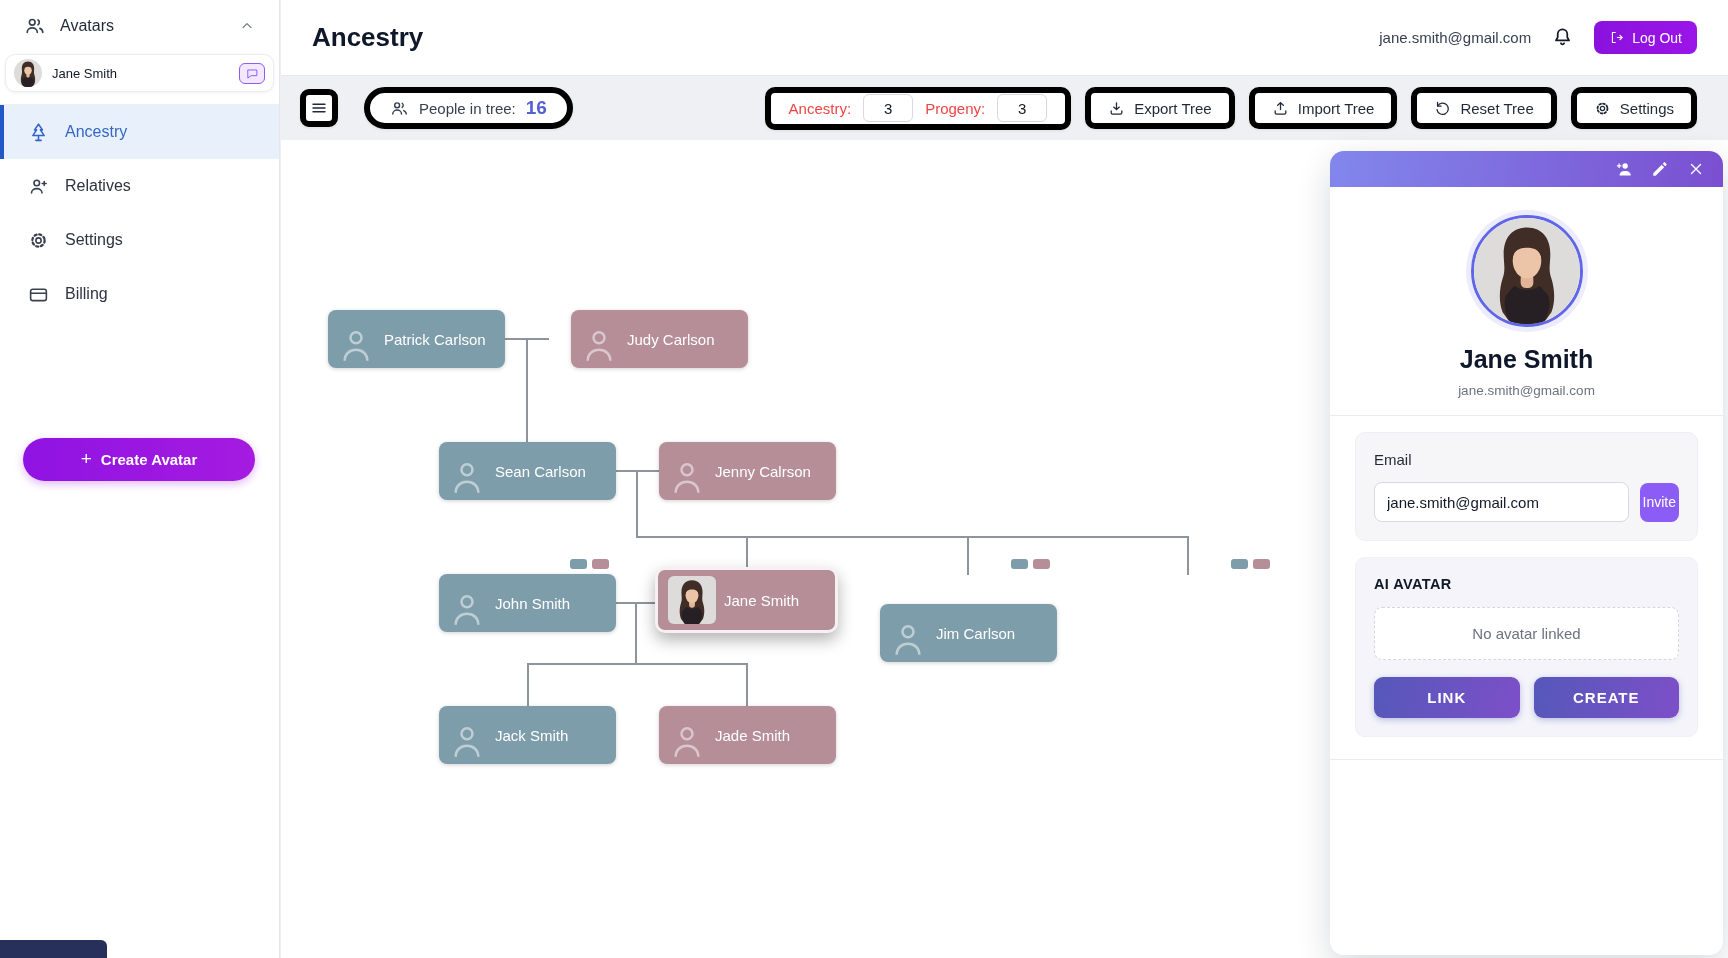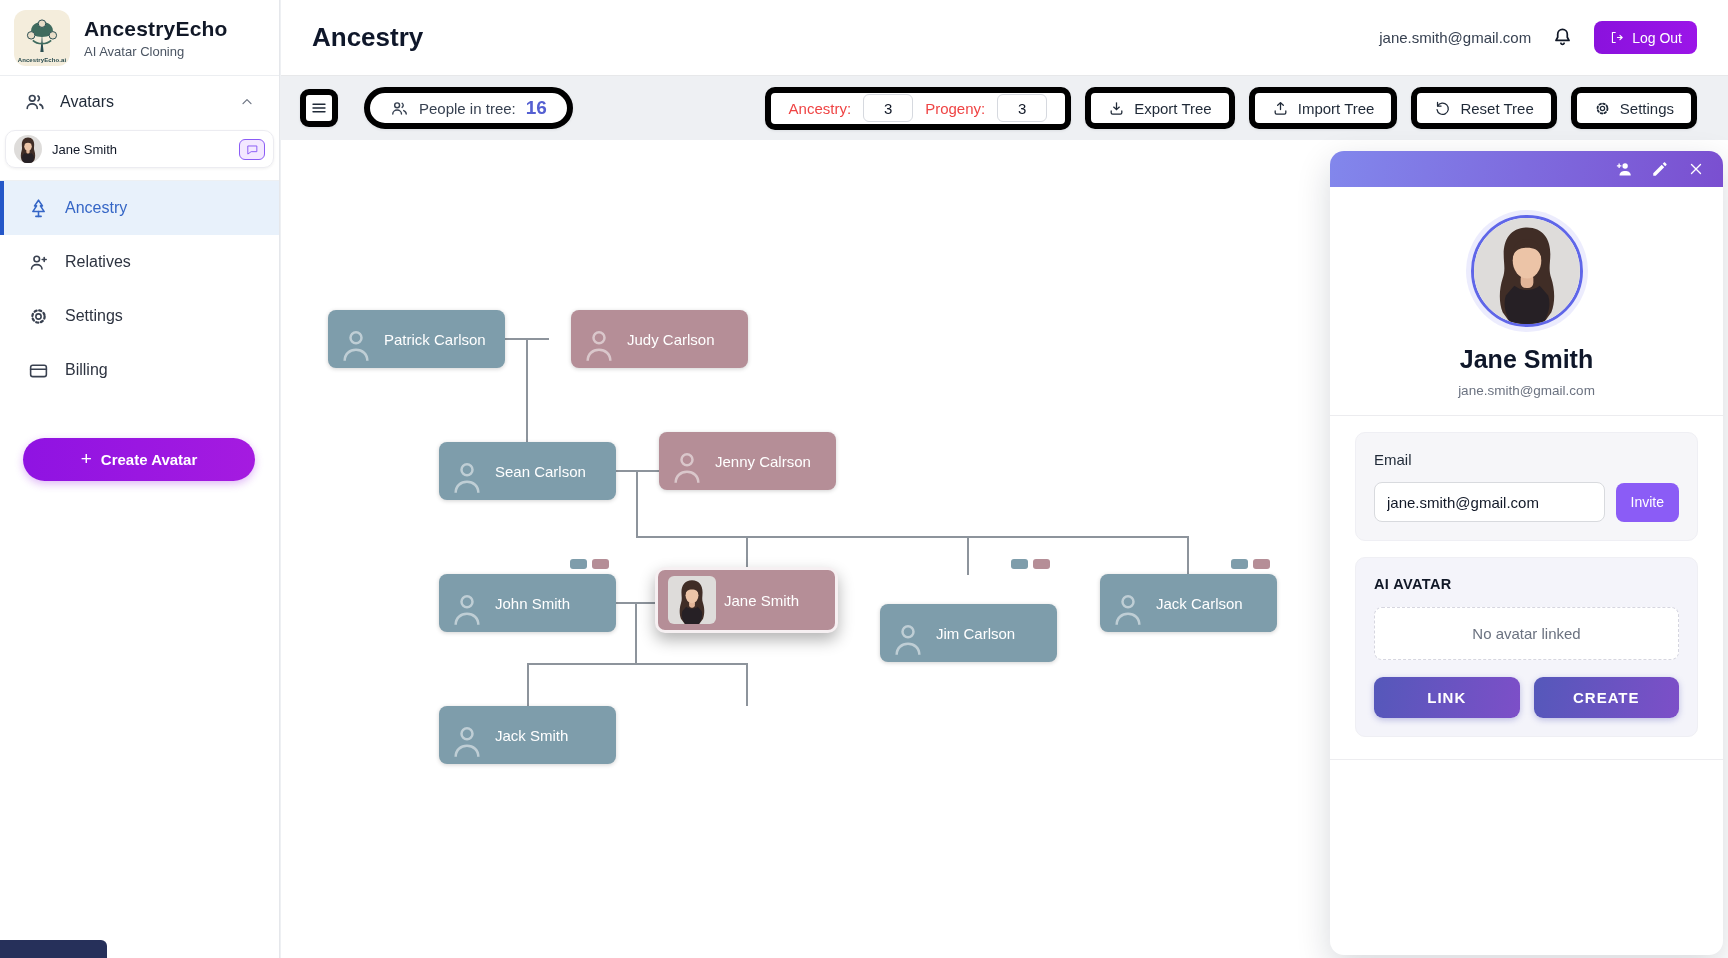--- a/index.html
+++ b/index.html
@@ -88,52 +88,35 @@
     box-shadow:0 12px 34px rgba(15,23,42,.16); z-index:10; overflow:hidden; }
   .panel-top { height:36px; background:linear-gradient(100deg,#8287ec 0%,#7a4fd0 100%); display:flex; align-items:center; justify-content:flex-end; gap:18px; padding:0 18px; }
   .panel-top .ic { width:18px; height:18px; color:#fff; cursor:pointer; }
   .panel-avatar { width:112px; height:112px; border-radius:50%; border:3px solid #5f66e8; overflow:hidden; margin:28px auto 0; box-shadow:0 0 0 5px rgba(99,102,241,.12); }
   .panel-name { text-align:center; font-size:25px; font-weight:bold; color:#0f172a; margin-top:18px; }
   .panel-email { text-align:center; font-size:13.5px; color:#6b7280; margin-top:9px; padding-bottom:17px; border-bottom:1px solid #ececef; }
   .card { margin:16px 25px 0; background:#f6f6f9; border:1px solid #efeff4; border-radius:10px; padding:18px; }
   .card-label { font-size:15px; color:#1f2937; }
   .email-row { display:flex; align-items:center; gap:11px; margin-top:14px; }
   .email-input { flex:1; height:40px; border:1px solid #d8dade; border-radius:8px; padding:0 12px; font-size:15px; font-family:inherit; color:#111827; background:#fff; }
-  .invite-btn { height:39px; padding:0 15px; border:none; border-radius:8px; background:#8b5cf6; color:#fff; font-size:14px; font-family:inherit; cursor:pointer; }
+  .invite-btn { height:39px; padding:0 3px; border:none; border-radius:8px; background:#8b5cf6; color:#fff; font-size:14px; font-family:inherit; cursor:pointer; }
   .ai-card { background:#f4f4fa; }
   .ai-title { font-size:14.5px; font-weight:bold; letter-spacing:.4px; color:#111827; }
   .ai-empty { margin-top:15px; height:53px; background:#fff; border:1.5px dashed #d6d6e0; border-radius:8px; display:flex; align-items:center; justify-content:center; font-size:15px; color:#6b7280; }
   .ai-actions { display:flex; gap:14px; margin-top:17px; }
   .ai-btn { flex:1; height:41px; border:none; border-radius:9px; background:linear-gradient(100deg,#5558ba,#7d4fc8); color:#fff;
     font-size:15px; font-weight:bold; letter-spacing:1px; font-family:inherit; cursor:pointer; box-shadow:0 2px 6px rgba(85,88,186,.35); }
   .panel-sep { margin-top:22px; border-top:1px solid #ededf0; }
 </style>
 </head>
 <body>
 
 <div class="app">
 
   <aside class="sidebar">
-    <div class="brand">
-      <div class="logo">
-        <svg viewBox="0 0 48 48">
-          <path d="M24 14c0 10-1 20-2 28h4c-1-8-2-18-2-28z" fill="#2c4f52"></path>
-          <path d="M24 6c-7 0-13 4-13 10 0 5 5 8 13 8s13-3 13-8c0-6-6-10-13-10z" fill="#3f6b5e"></path>
-          <circle cx="11" cy="22" r="4.5" fill="#e8ddc8" stroke="#2c4f52" stroke-width="1.2"></circle>
-          <circle cx="37" cy="22" r="4.5" fill="#e8ddc8" stroke="#2c4f52" stroke-width="1.2"></circle>
-          <circle cx="24" cy="8" r="4.5" fill="#e8ddc8" stroke="#2c4f52" stroke-width="1.2"></circle>
-          <path d="M13 28c3 3 7 4 11 4s8-1 11-4" stroke="#3f6b5e" stroke-width="2" fill="none"></path>
-        </svg>
-        <div class="cap">AncestryEcho.ai</div>
-      </div>
-      <div>
-        <div class="brand-name">AncestryEcho</div>
-        <div class="brand-sub">AI Avatar Cloning</div>
-      </div>
-    </div>
 
     <div class="avatars-row">
       <span class="ic">
         <svg viewBox="0 0 24 24">
             <circle cx="9" cy="8" r="3.1"></circle>
             <path d="M3.5 19c0-3 2.5-5 5.5-5s5.5 2 5.5 5"></path>
             <path d="M15.3 5.4a3.1 3.1 0 0 1 0 5.2"></path>
             <path d="M17.3 14.6c1.9.8 3.2 2.3 3.2 4.4"></path>
           </svg>
       </span>
@@ -335,21 +318,21 @@
           </svg></span>
         <span>Judy Carlson</span>
       </div>
       <div class="tnode" style="left: 439px; top: 442px; background: rgb(126, 157, 171);">
         <span class="sil"><svg viewBox="0 0 24 24">
             <circle cx="12" cy="7.6" r="3.3"></circle>
             <path d="M5.2 21.5c0-4.2 3-6.6 6.8-6.6s6.8 2.4 6.8 6.6"></path>
           </svg></span>
         <span>Sean Carlson</span>
       </div>
-      <div class="tnode" style="left: 659px; top: 432px; background: rgb(181, 142, 151);">
+      <div class="tnode" style="left: 659px; top: 442px; background: rgb(181, 142, 151);">
         <span class="sil"><svg viewBox="0 0 24 24">
             <circle cx="12" cy="7.6" r="3.3"></circle>
             <path d="M5.2 21.5c0-4.2 3-6.6 6.8-6.6s6.8 2.4 6.8 6.6"></path>
           </svg></span>
         <span>Jenny Calrson</span>
       </div>
       <div class="chip" style="left: 570px; top: 559px; background: rgb(126, 157, 171); pointer-events: auto;"></div>
       <div class="chip" style="left: 592px; top: 559px; background: rgb(181, 142, 151); pointer-events: auto;"></div>
       <div class="tnode" style="left: 439px; top: 574px; background: rgb(126, 157, 171);">
         <span class="sil"><svg viewBox="0 0 24 24">
@@ -375,33 +358,33 @@
       <div class="chip" style="left: 1033px; top: 559px; background: rgb(181, 142, 151); pointer-events: auto;"></div>
       <div class="tnode" style="left: 880px; top: 604px; background: rgb(126, 157, 171);">
         <span class="sil"><svg viewBox="0 0 24 24">
             <circle cx="12" cy="7.6" r="3.3"></circle>
             <path d="M5.2 21.5c0-4.2 3-6.6 6.8-6.6s6.8 2.4 6.8 6.6"></path>
           </svg></span>
         <span>Jim Carlson</span>
       </div>
       <div class="chip" style="left: 1231px; top: 559px; background: rgb(126, 157, 171); pointer-events: auto;"></div>
       <div class="chip" style="left: 1253px; top: 559px; background: rgb(181, 142, 151); pointer-events: auto;"></div>
-      <div class="tnode" style="left: 1100px; top: 574px; background: rgb(126, 157, 171);">
-        <span class="sil"><svg viewBox="0 0 24 24">
-            <circle cx="12" cy="7.6" r="3.3"></circle>
-            <path d="M5.2 21.5c0-4.2 3-6.6 6.8-6.6s6.8 2.4 6.8 6.6"></path>
-          </svg></span>
-        <span>Jack Carlson</span>
-      </div>
       <div class="tnode" style="left: 439px; top: 706px; background: rgb(126, 157, 171);">
         <span class="sil"><svg viewBox="0 0 24 24">
             <circle cx="12" cy="7.6" r="3.3"></circle>
             <path d="M5.2 21.5c0-4.2 3-6.6 6.8-6.6s6.8 2.4 6.8 6.6"></path>
           </svg></span>
         <span>Jack Smith</span>
+      </div>
+      <div class="tnode" style="left: 659px; top: 706px; background: rgb(181, 142, 151);">
+        <span class="sil"><svg viewBox="0 0 24 24">
+            <circle cx="12" cy="7.6" r="3.3"></circle>
+            <path d="M5.2 21.5c0-4.2 3-6.6 6.8-6.6s6.8 2.4 6.8 6.6"></path>
+          </svg></span>
+        <span>Jade Smith</span>
       </div>
     </div>
 
   <section class="panel">
     <div class="panel-top">
       <span class="ic fill">
         <svg viewBox="0 0 24 24">
             <circle cx="13.5" cy="8" r="3.6"></circle>
             <path d="M6 20.5c0-3.7 3.4-5.7 7.5-5.7s7.5 2 7.5 5.7z"></path>
             <path d="M5.6 4.6h-1.7V2.9H2.5v1.7H.8v1.4h1.7v1.7h1.4V6h1.7z" transform="translate(1.5 1.2) scale(1.25)"></path>

